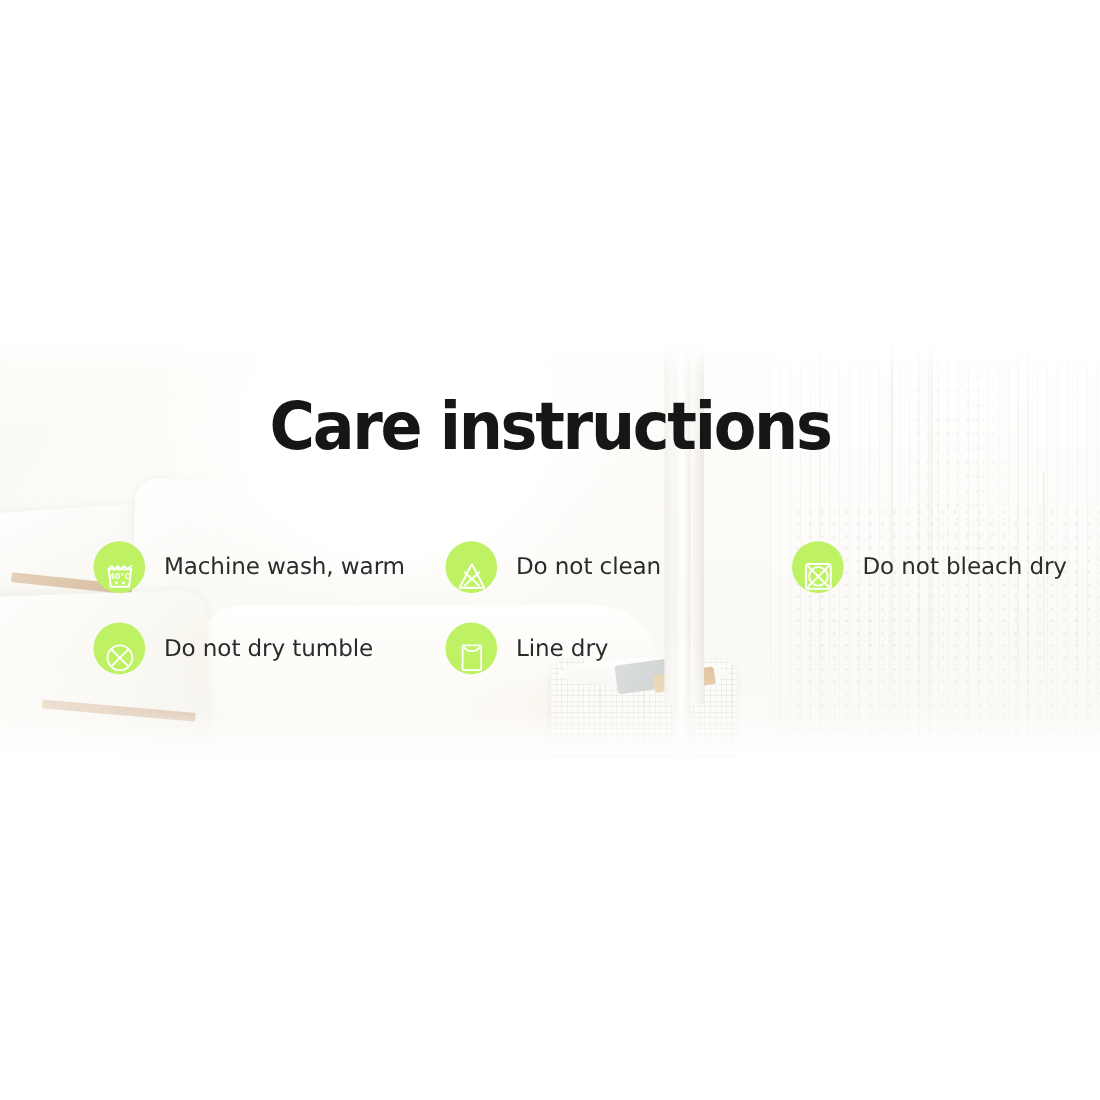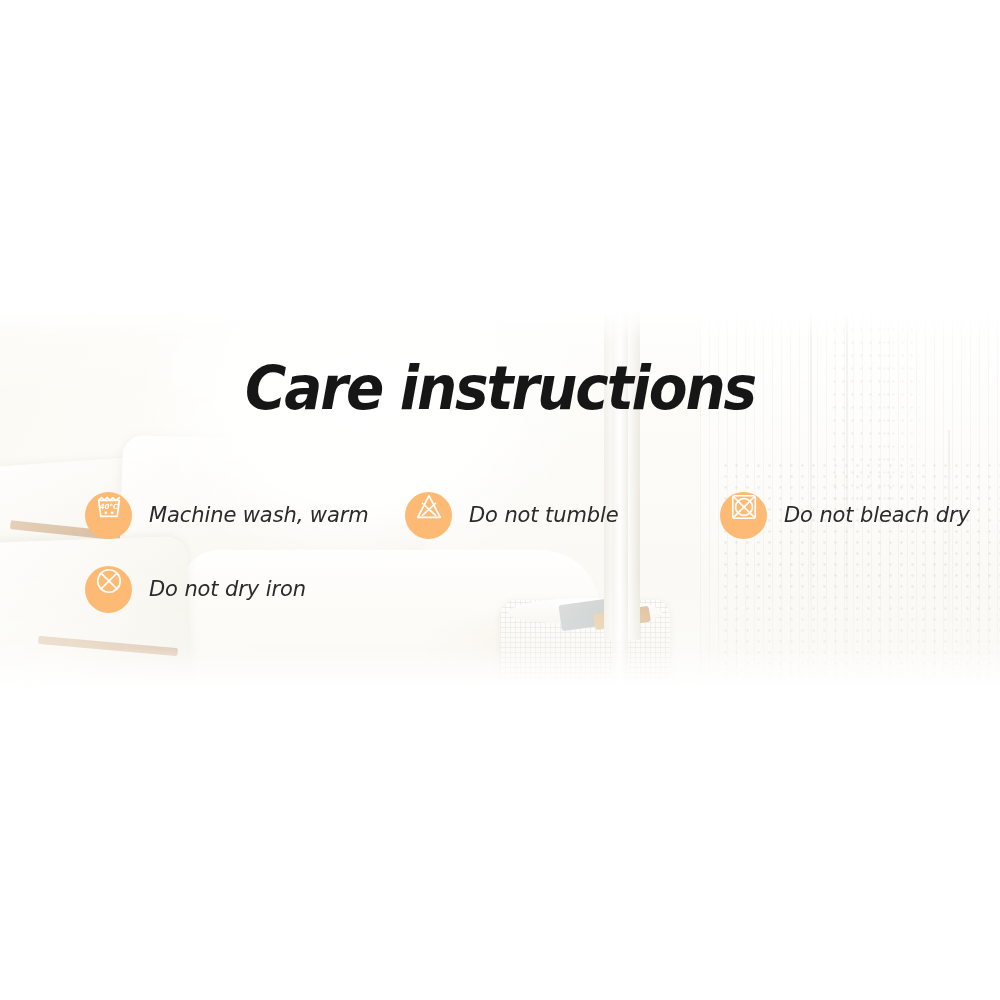--- a/index.html
+++ b/index.html
@@ -8,21 +8,20 @@
     background:#ffffff;
     font-family:"Liberation Sans", sans-serif;
     overflow:hidden;
   }
 
   #banner {
     position:relative;
     width:1000px;
     height:756px;
     background:#ffffff;
-    font-style:italic;
   }
 
   
   #photo {
     position:absolute;
     left:0; top:310px;
     width:1000px; height:378px;
     overflow:hidden;
     background:
       linear-gradient(180deg,#fdfdfb 0%,#fbfaf6 40%,#f8f7f2 100%);
@@ -192,22 +191,22 @@
     width:910px;
     display:grid;
     grid-template-columns:320px 315px 275px;
     grid-template-rows:74px 74px;
     align-items:center;
   }
   .care-item { display:flex; align-items:center; }
   .badge {
     width:47px; height:47px; flex:0 0 47px;
     border-radius:50%;
-    background:#fdba74;
-    display:flex; align-items:flex-start; justify-content:center;
+    background:#bef264;
+    display:flex; align-items:flex-end; justify-content:center;
   }
   .badge svg { display:block; }
   .care-label {
     margin-left:17px;
     font-size:21px;
     color:#2b2b2b;
     font-family:"DejaVu Sans", sans-serif;
     font-weight:400;
     white-space:nowrap;
     letter-spacing:-.1px;
@@ -269,21 +268,21 @@
     <div class="care-item">
       <span class="badge">
         <svg width="30" height="30" viewBox="0 0 32 32">
           <g fill="none" stroke="#ffffff" stroke-width="1.8" stroke-linejoin="round" stroke-linecap="round">
             <path d="M16 4 L28 27 L4 27 Z"></path>
             <path d="M9 12 L23 25"></path>
             <path d="M23 12 L9 25"></path>
           </g>
         </svg>
       </span>
-      <span class="care-label">Do not tumble</span>
+      <span class="care-label">Do not clean</span>
     </div>
 
 
     <div class="care-item">
       <span class="badge">
         <svg width="30" height="30" viewBox="0 0 32 32">
           <g fill="none" stroke="#ffffff" stroke-width="1.8" stroke-linejoin="round" stroke-linecap="round">
             <rect x="4" y="4" width="24" height="24" rx="2.5"></rect>
             <circle cx="16" cy="16" r="9"></circle>
             <path d="M6.2 6.2 L25.8 25.8"></path>
@@ -297,18 +296,29 @@
     <div class="care-item">
       <span class="badge">
         <svg width="30" height="30" viewBox="0 0 32 32">
           <g fill="none" stroke="#ffffff" stroke-width="1.8" stroke-linejoin="round" stroke-linecap="round">
             <circle cx="16" cy="16" r="12"></circle>
             <path d="M7.5 7.5 L24.5 24.5"></path>
             <path d="M24.5 7.5 L7.5 24.5"></path>
           </g>
         </svg>
       </span>
-      <span class="care-label">Do not dry iron</span>
-    </div>
-
+      <span class="care-label">Do not dry tumble</span>
+    </div>
+
+    <div class="care-item">
+      <span class="badge">
+        <svg width="30" height="30" viewBox="0 0 32 32">
+          <g fill="none" stroke="#ffffff" stroke-width="1.8" stroke-linejoin="round" stroke-linecap="round">
+            <rect x="7" y="4" width="18" height="24" rx="1"></rect>
+            <path d="M7.8 5 C11 11 21 11 24.2 5"></path>
+          </g>
+        </svg>
+      </span>
+      <span class="care-label">Line dry</span>
+    </div>
 
   </div>
 </div>
 
 </body></html>

